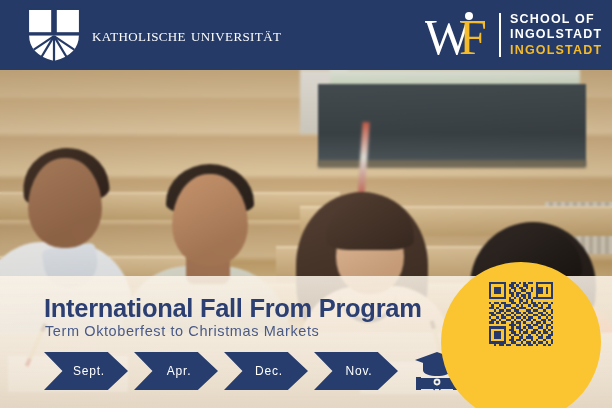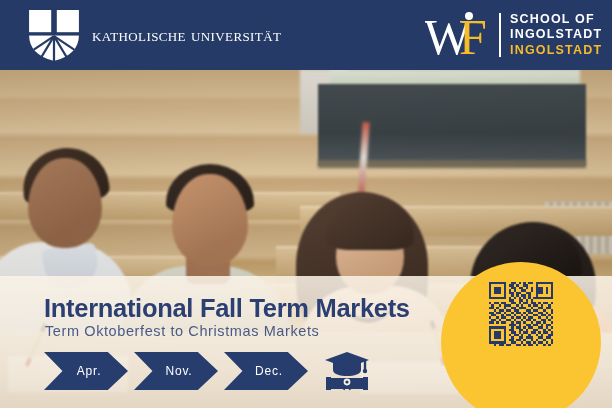--- a/index.html
+++ b/index.html
@@ -503,32 +503,35 @@
     <div class="paper" style="left:360px;top:292px; width:130px; height:32px;"></div>
     <div class="pencil" style="left:34px; top:252px; transform:rotate(24deg);"></div>
     <div class="pencil" style="left:436px;top:250px; transform:rotate(-16deg);"></div>
 
     <div class="photo-soft"></div>
     <div class="photo-blur-veil"></div>
   </div>
 
   <div class="text-panel"></div>
 
-  <div class="poster-title">International Fall Term Markets</div>
+  <div class="poster-title">International Fall From Program</div>
   <div class="poster-subtitle">Term Oktoberfest to Christmas Markets</div>
 
   <div class="timeline">
+    <div class="chevron">
+      <span>Sept.</span>
+    </div>
     <div class="chevron">
       <span>Apr.</span>
     </div>
     <div class="chevron">
-      <span>Nov.</span>
+      <span>Dec.</span>
     </div>
     <div class="chevron">
-      <span>Dec.</span>
+      <span>Nov.</span>
     </div>
 
     <svg class="grad-icon" viewBox="0 0 46 40">
 
       <polygon points="23,1 45,9 23,17 1,9" fill="#273d6e"></polygon>
       <path d="M9 12 H37 V19 C37 23 30 25 23 25 C16 25 9 23 9 19 Z" fill="#273d6e"></path>
       <path d="M41 10 V18" stroke="#273d6e" stroke-width="2.4" fill="none"></path>
       <circle cx="41" cy="20" r="2.2" fill="#273d6e"></circle>
 
       <rect x="4" y="27" width="38" height="11" fill="#273d6e"></rect>

